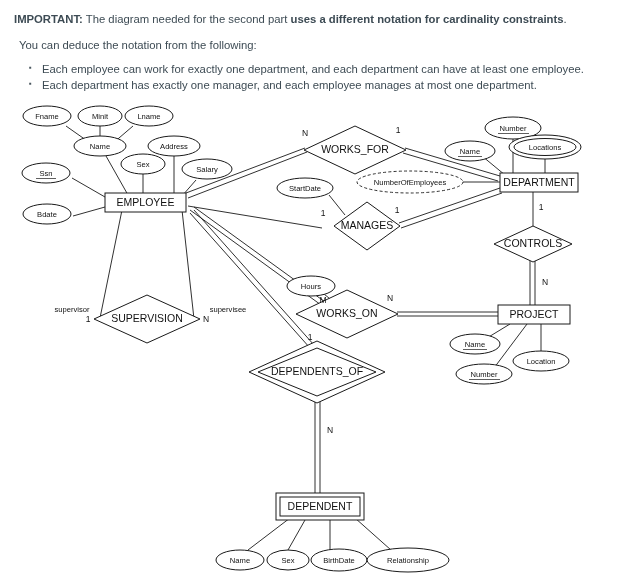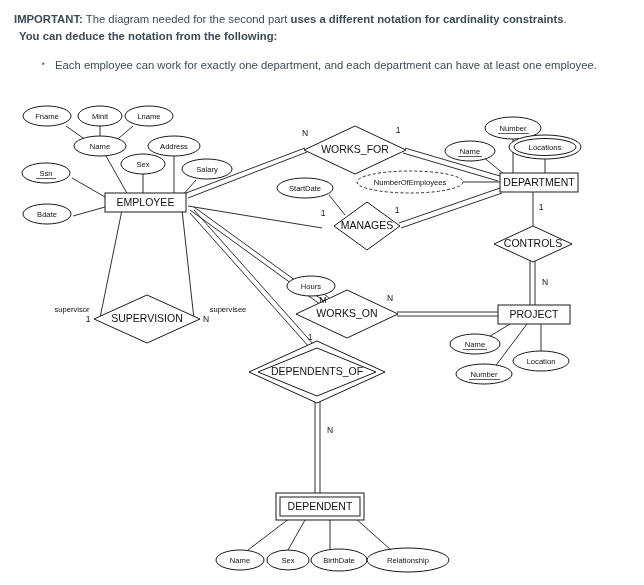--- a/index.html
+++ b/index.html
@@ -19,32 +19,31 @@
     padding: 12px 14px 0 14px;
     box-sizing: border-box;
   }
   #intro .line {
     font-size: 11.3px;
     line-height: 15px;
     color: #3d4b54;
     white-space: nowrap;
   }
   #intro .line.lead {
-    margin-bottom: 2px;
+    margin-bottom: 11px;
   }
   #intro .line.second {
     padding-left: 5px;
     margin-bottom: 8px;
-    font-weight: bold;
   }
   .b {
     font-weight: bold;
   }
   ul.bullets {
-    margin: 13px;
+    margin: 0;
     padding: 0 0 0 28px;
     list-style: none;
   }
   ul.bullets li {
     font-size: 11.3px;
     line-height: 16px;
     color: #3d4b54;
     position: relative;
     white-space: nowrap;
   }
@@ -97,20 +96,21 @@
   }
 </style>
 </head>
 <body>
 
 <div id="intro">
   <div class="line lead"><span class="b">IMPORTANT:</span><span> The diagram needed for the second part </span><span class="b">uses a different notation for cardinality constraints</span><span>.</span></div>
   <div class="line second">You can deduce the notation from the following:</div>
   <ul class="bullets">
     <li>Each employee can work for exactly one department, and each department can have at least one employee.</li>
+    <li>Each department has exactly one manager, and each employee manages at most one department.</li>
   </ul>
 </div>
 
 <div id="diagram-wrap">
 <svg id="er" width="644" height="485" viewBox="0 0 644 485" xmlns="http://www.w3.org/2000/svg">
 
   <g>
 
     <line class="line" x1="66" y1="26" x2="93" y2="45"></line>
     <line class="line" x1="100" y1="26" x2="100" y2="36"></line>

